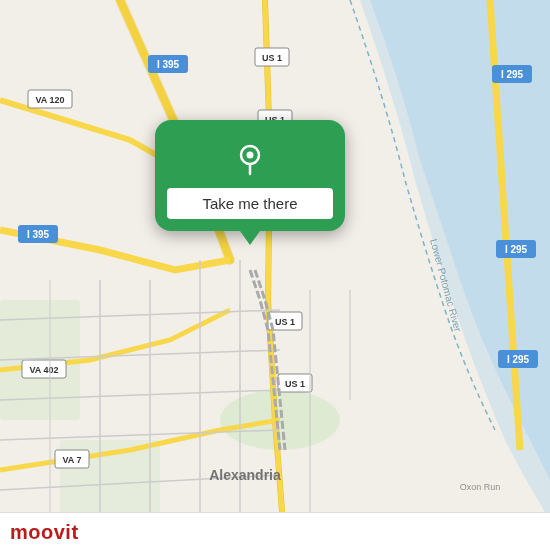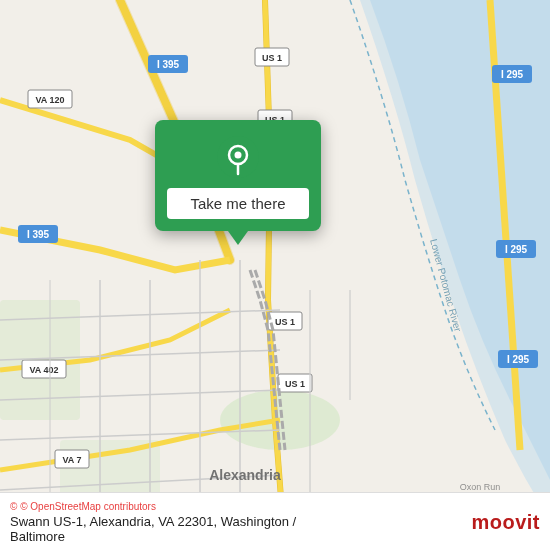--- a/index.html
+++ b/index.html
@@ -27,23 +27,23 @@
       top: 0; left: 0;
       width: 100%;
       height: 100%;
     }
 
     
     #popup-card {
       position: absolute;
       top: 120px;
       left: 155px;
-      width: 166px;
+      width: 190px;
       background: #2e9e52;
-      border-radius: 8px;
+      border-radius: 16px;
       display: flex;
       flex-direction: column;
       align-items: center;
       padding: 16px 12px 12px 12px;
       box-shadow: 0 4px 16px rgba(0,0,0,0.35);
       z-index: 10;
     }
 
     #popup-card::after {
       content: '';
@@ -219,28 +219,17 @@
     <svg id="pin-icon" viewBox="0 0 42 42">
       <circle cx="21" cy="21" r="21" fill="#2e9e52"></circle>
       <circle cx="21" cy="19" r="9" fill="none" stroke="white" stroke-width="2.5"></circle>
       <circle cx="21" cy="19" r="3.5" fill="white"></circle>
       <path d="M21,28 Q21,35 21,38" stroke="white" stroke-width="2.5" fill="none" stroke-linecap="round"></path>
     </svg>
     <button id="take-me-there-btn">Take me there</button>
   </div>
 
   <div id="bottom-bar">
-    <div id="bottom-left">
-      <div id="osm-credit">
-        <span>©</span>
-        <span>© OpenStreetMap contributors</span>
-      </div>
-      <div id="address-text">
-        <span>Swann US-1, Alexandria, VA 22301, Washington /</span>
-        <br>
-        <span>Baltimore</span>
-      </div>
-    </div>
     <div id="moovit-logo">
       <div id="moovit-text">moovit</div>
     </div>
   </div>
 </div>
 
 </body></html>

